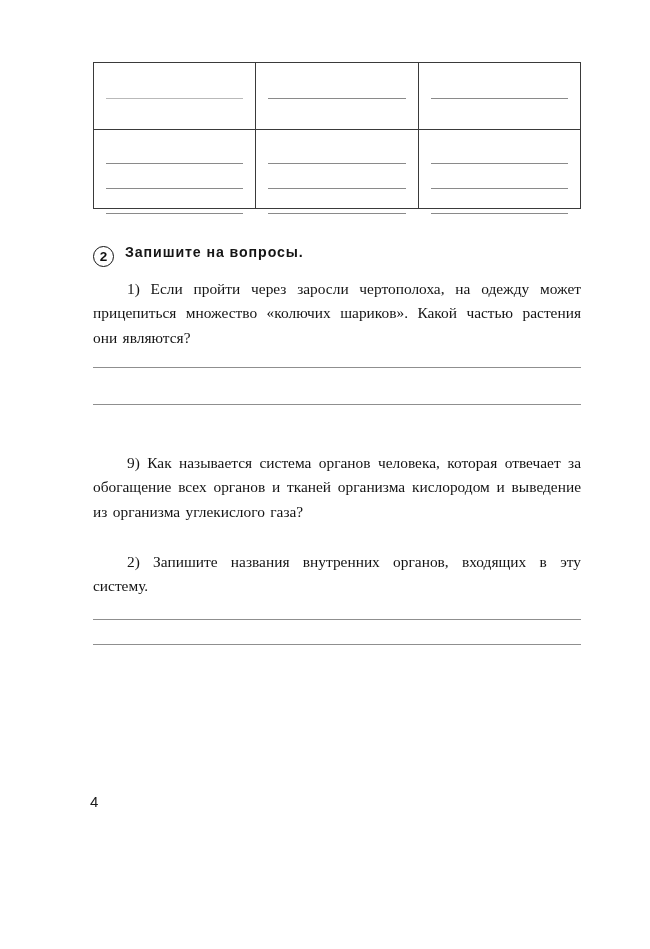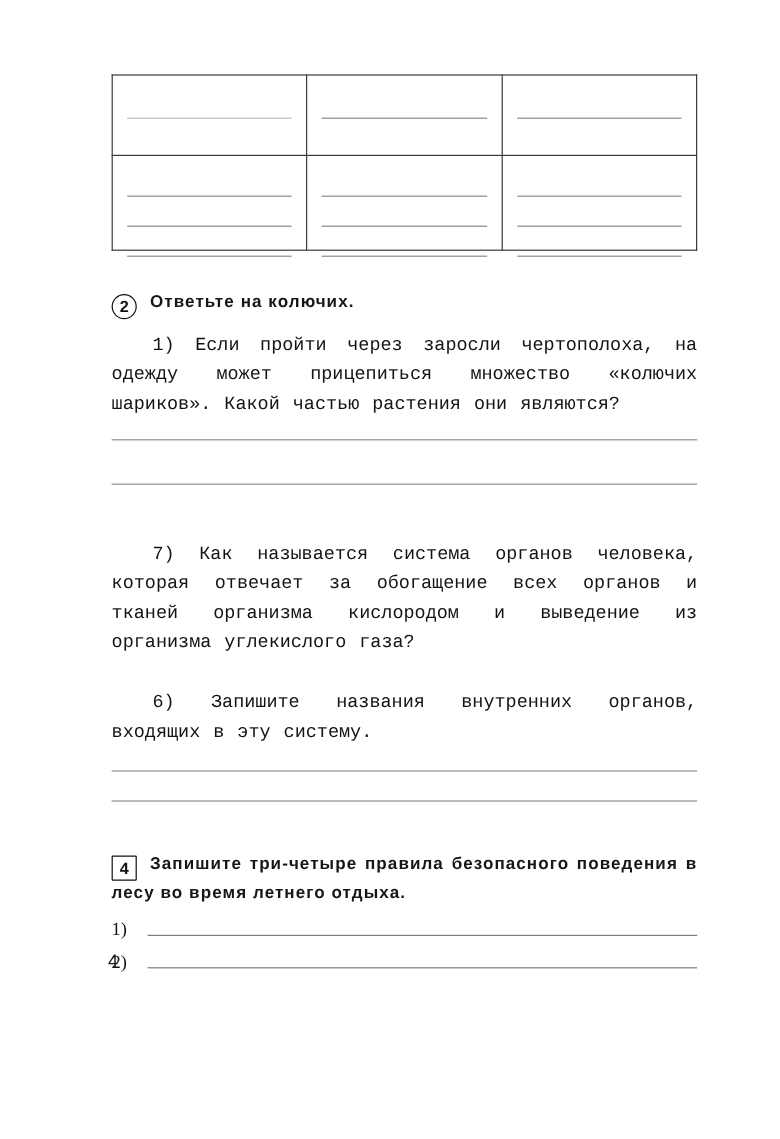--- a/index.html
+++ b/index.html
@@ -105,21 +105,21 @@
   .qtext {
     font-family: "Liberation Serif", serif;
     font-size: 15.4px;
     line-height: 1.58;
     text-align: justify;
     text-justify: inter-word;
     margin: 0;
     word-spacing: 1.6px;
     color: #141414;
   }
-  .qtext.indent { text-indent: 34px; font-family: Liberation Mono, monospace; }
+  .qtext.indent { text-indent: 34px; }
 
   .answer-rule {
     height: 0;
     border-bottom: 1.15px solid #8f8f8f;
     width: 488px;
   }
 
   
   .blank-row {
     display: flex;
@@ -201,60 +201,44 @@
             </div>
           </td>
         </tr>
       </tbody>
     </table>
 
     <div style="height:33px"></div>
 
     <div class="exercise">
       <p class="ex-head">
-        <span class="marker circle">2</span><span>Ответьте на колючих.</span>
+        <span class="marker circle">2</span><span>Запишите на вопросы.</span>
       </p>
       <div class="sp-10"></div>
       <p class="qtext indent">1) Если пройти через заросли чертополоха, на одежду может прицепиться множество «колючих шариков». Какой частью растения они являются?</p>
       <div style="height:17px"></div>
       <div class="answer-rule"></div>
       <div style="height:19px"></div>
       <div style="height:17px"></div>
       <div class="answer-rule"></div>
     </div>
 
     <div style="height:36px"></div>
 
     <div class="exercise">
       <div class="sp-10"></div>
-      <p class="qtext indent">7) Как называется система органов человека, которая отвечает за обогащение всех органов и тканей организма кислородом и выведение из организма углекислого газа?</p>
+      <p class="qtext indent">9) Как называется система органов человека, которая отвечает за обогащение всех органов и тканей организма кислородом и выведение из организма углекислого газа?</p>
       <div style="height:26px"></div>
-      <p class="qtext indent">6) Запишите названия внутренних органов, входящих в эту систему.</p>
+      <p class="qtext indent">2) Запишите названия внутренних органов, входящих в эту систему.</p>
       <div style="height:20px"></div>
       <div class="answer-rule"></div>
       <div style="height:24px"></div>
       <div class="answer-rule"></div>
     </div>
 
     <div style="height:42px"></div>
 
-    <div class="exercise">
-      <p class="ex-head">
-        <span class="marker square">4</span><span>Запишите три-четыре правила безопасного поведения в лесу во время летнего отдыха.</span>
-      </p>
-      <div style="height:13px"></div>
-
-      <div class="blank-row">
-        <span class="blank-num">1)</span>
-        <span class="blank-line"></span>
-      </div>
-      <div style="height:12px"></div>
-      <div class="blank-row">
-        <span class="blank-num">2)</span>
-        <span class="blank-line"></span>
-      </div>
-    </div>
 
   </div>
 
   <div class="folio">4</div>
 
 </div>
 
 </body></html>

